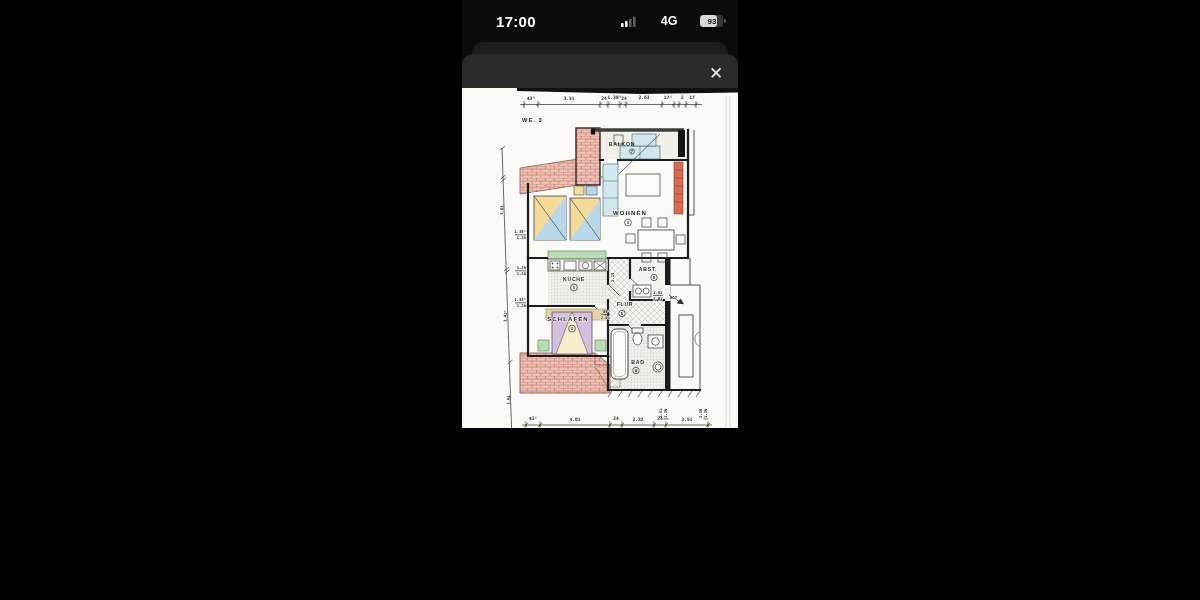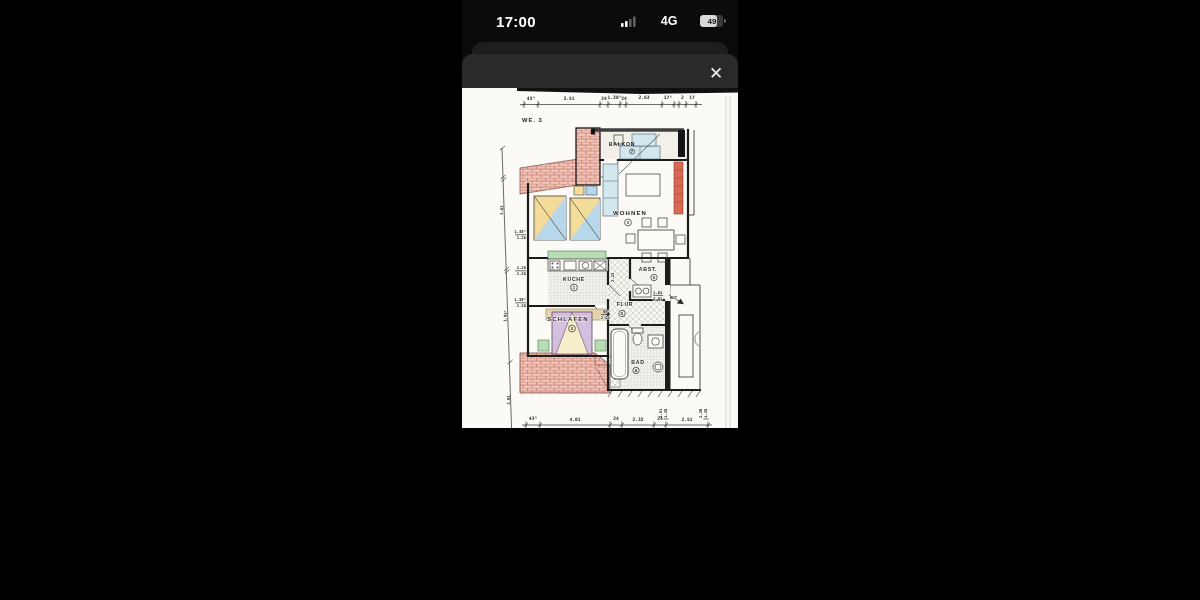--- a/index.html
+++ b/index.html
@@ -59,21 +59,21 @@
         <svg width="17" height="11">
           <rect x="0" y="7" width="2.6" height="4" rx="0.8" fill="#ffffff"></rect>
           <rect x="4" y="5" width="2.6" height="6" rx="0.8" fill="#ffffff"></rect>
           <rect x="8" y="2.8" width="2.6" height="8.2" rx="0.8" fill="#5f5f5f"></rect>
           <rect x="12" y="0.6" width="2.6" height="10.4" rx="0.8" fill="#5f5f5f"></rect>
         </svg>
         <span class="net-label">4G</span>
         <div style="display:flex;align-items:center;">
           <div class="battery">
             <div class="battery-fill"></div>
-            <span class="battery-num">49</span>
+            <span class="battery-num">93</span>
           </div>
           <div class="battery-nub"></div>
         </div>
       </div>
     </div>
 
     <div class="card-behind"></div>
 
     <div class="sheet">
       <button class="close-btn">✕</button>

